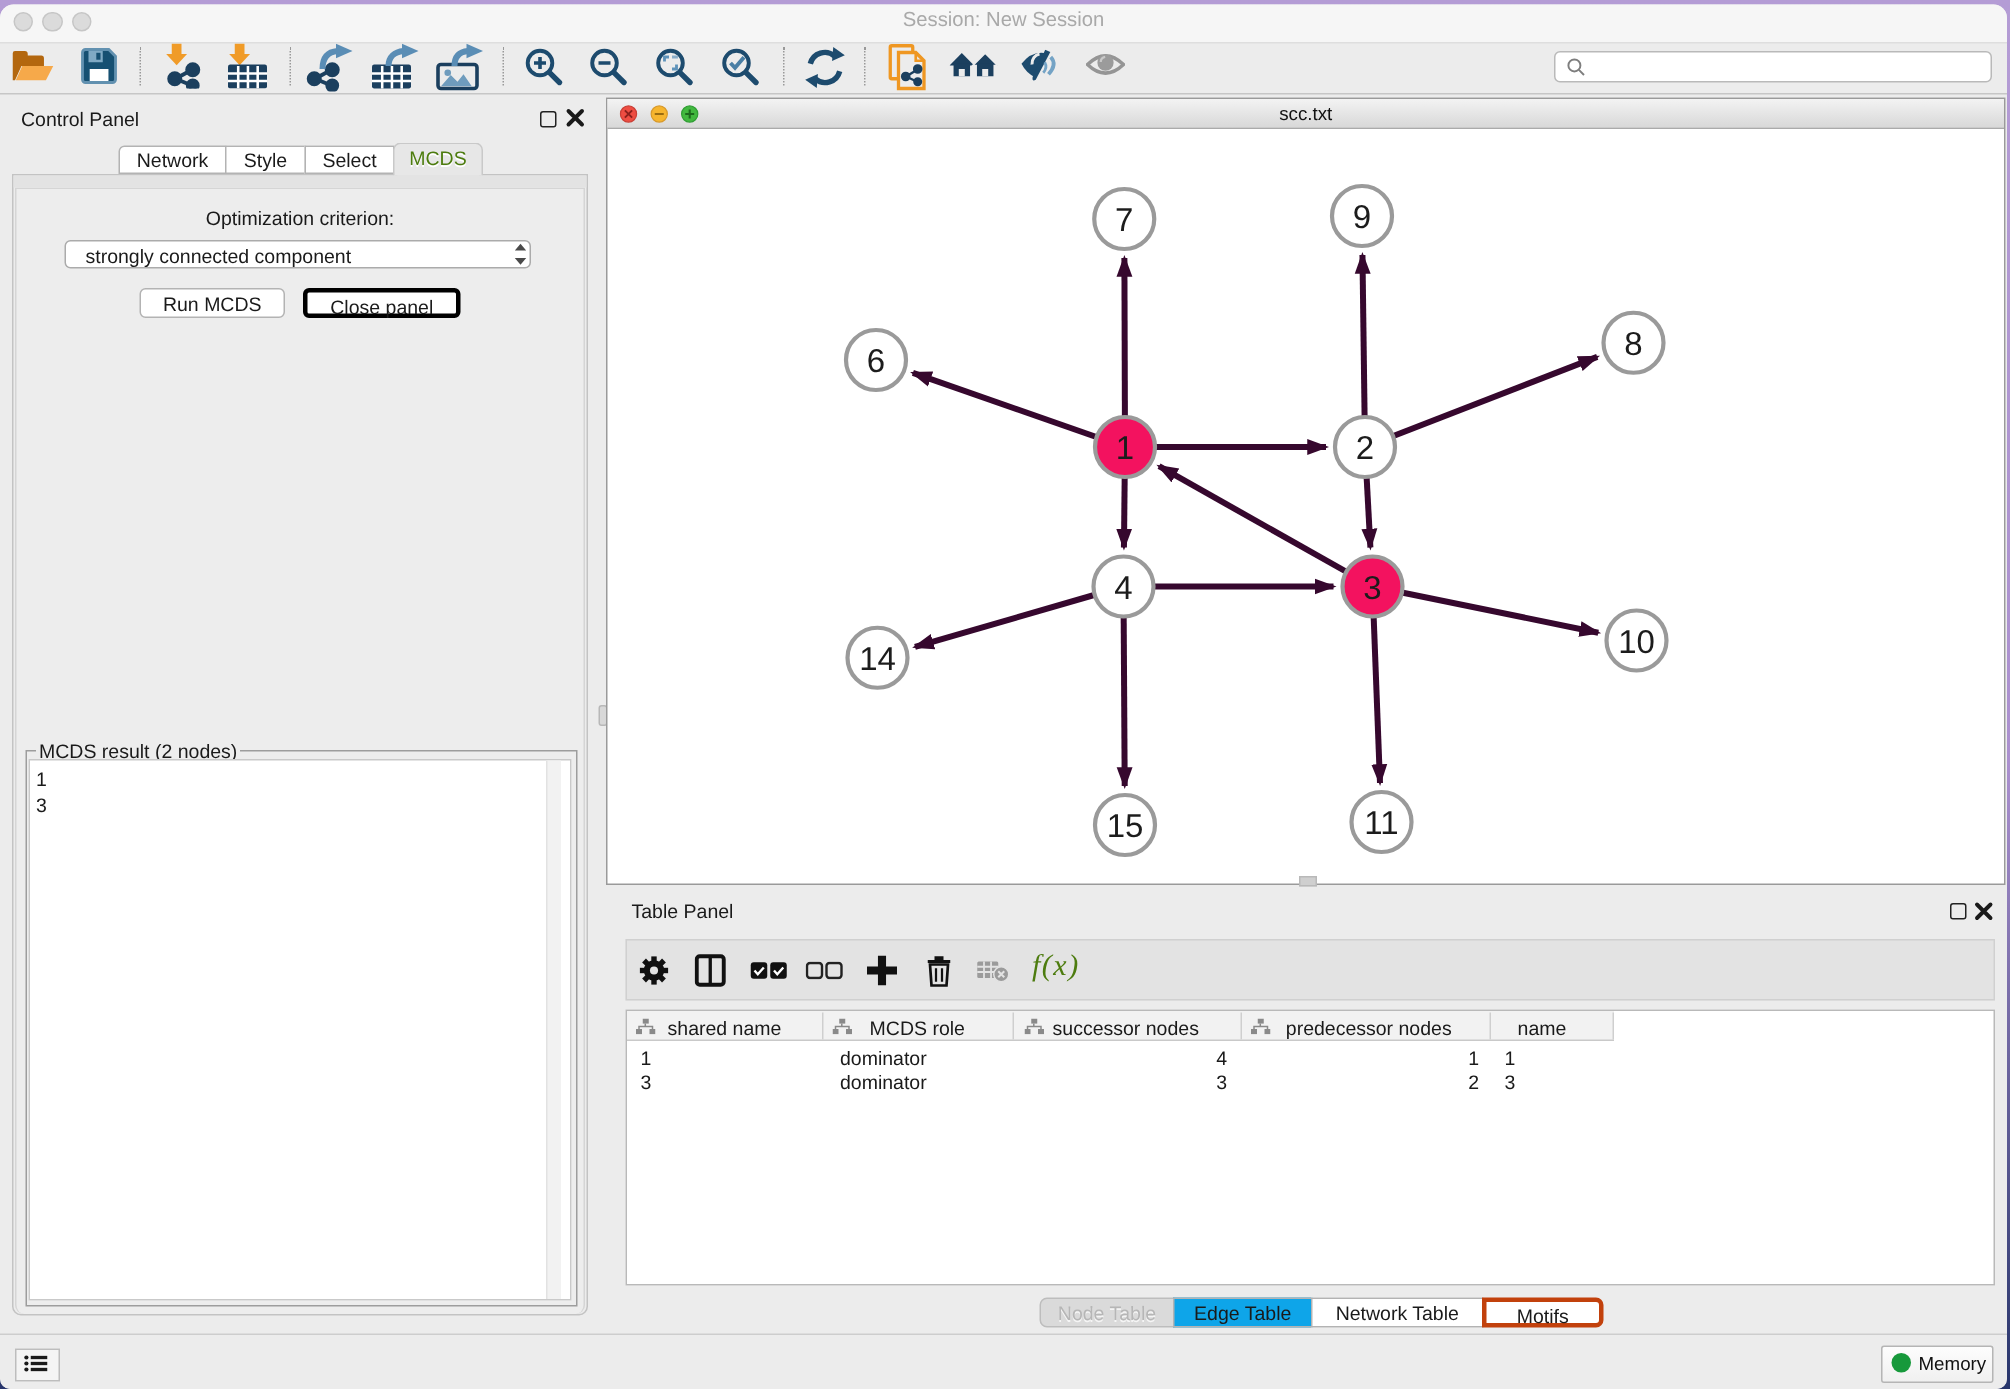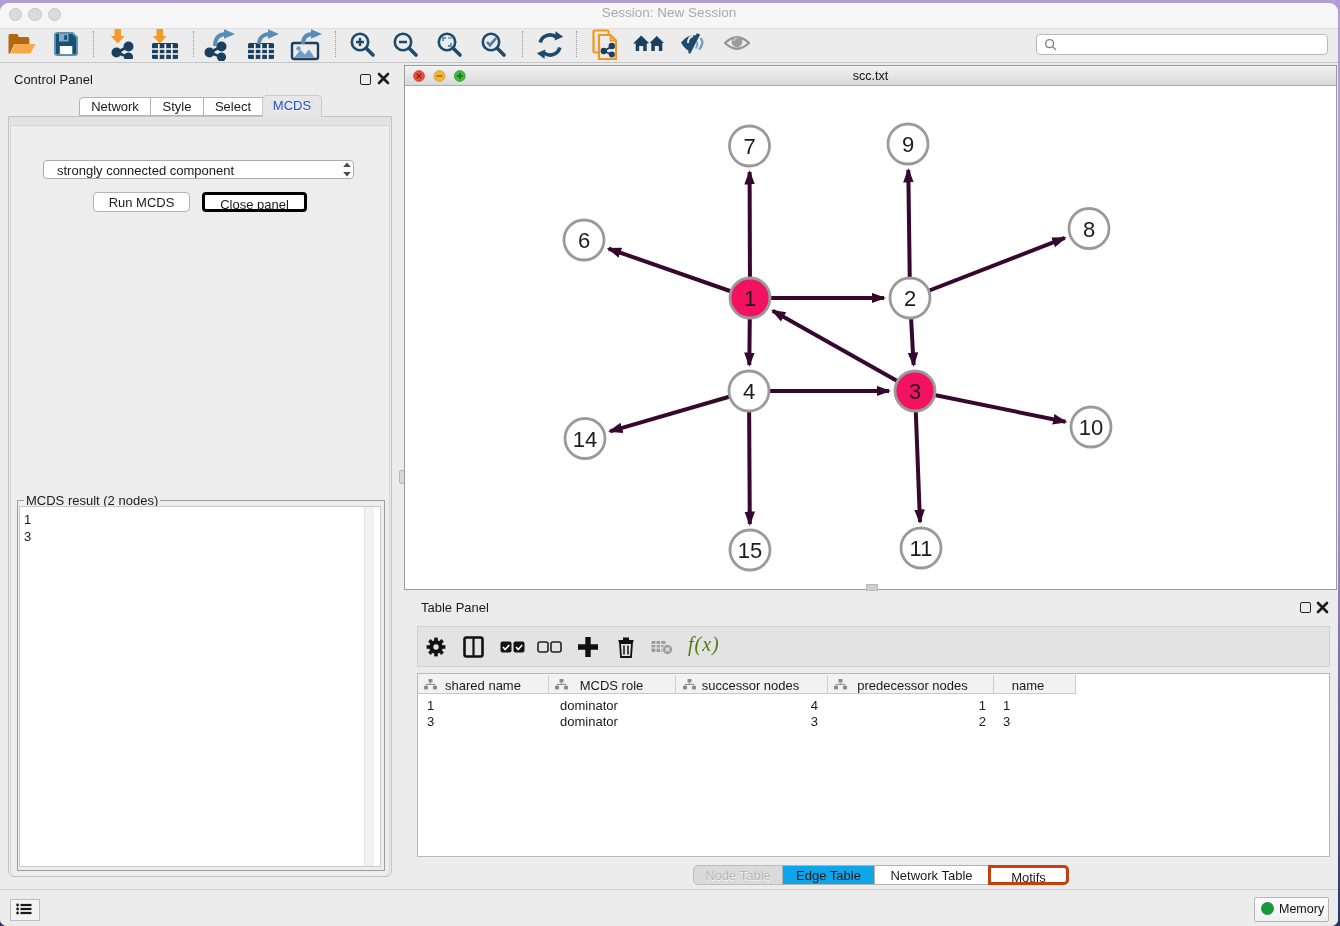--- a/index.html
+++ b/index.html
@@ -191,22 +191,23 @@
     <path d="M2,2 L11,11 M11,2 L2,11" stroke="#1a1a1a" stroke-width="2.6" stroke-linecap="round"></path>
   </svg>
 
   <div class="abs" style="left:8px;top:116px;width:384px;height:761px;background:#ececec;border:1px solid #c3c3c3;border-radius:0 0 6px 6px;box-sizing:border-box;"></div>
   <div class="abs" style="left:9px;top:117px;width:382px;height:8px;background:#e3e3e3;"></div>
   <div class="abs" style="left:10px;top:125px;width:380px;height:751px;border:1px solid #d5d5d5;border-bottom:none;background:#ededed;border-radius:0 0 6px 6px;box-sizing:border-box;"></div>
 
   <div class="abs txt13" style="left:79px;top:97px;width:72px;height:19px;background:#fff;border:1px solid #b3b3b3;border-radius:4px 0 0 0;box-sizing:border-box;text-align:center;line-height:18px;">Network</div>
   <div class="abs txt13" style="left:150px;top:97px;width:54px;height:19px;background:#fff;border:1px solid #b3b3b3;box-sizing:border-box;text-align:center;line-height:18px;">Style</div>
   <div class="abs txt13" style="left:203px;top:97px;width:60px;height:19px;background:#fff;border:1px solid #b3b3b3;box-sizing:border-box;text-align:center;line-height:18px;">Select</div>
-  <div class="abs" style="left:262px;top:95px;width:60px;height:22px;background:#e7e7e7;border:1px solid #c9c9c9;border-bottom:none;border-radius:5px 5px 0 0;box-sizing:border-box;text-align:center;line-height:20px;font-size:13px;color:#1d4ed8;text-shadow:0 1px 0 #fff;">MCDS</div>
-
+  <div class="abs" style="left:262px;top:95px;width:60px;height:22px;background:#e7e7e7;border:1px solid #c9c9c9;border-bottom:none;border-radius:5px 5px 0 0;box-sizing:border-box;text-align:center;line-height:20px;font-size:13px;color:#4d7c0f;text-shadow:0 1px 0 #fff;">MCDS</div>
+
+  <div class="abs txt13" style="left:0px;top:138px;width:400px;text-align:center;">Optimization criterion:</div>
   <div class="abs" style="left:43px;top:160px;width:311px;height:19px;background:#fff;border:1px solid #ababab;border-radius:4px;box-sizing:border-box;"></div>
   <div class="abs txt13" style="left:57px;top:163px;">strongly connected component</div>
   <svg class="abs" style="left:341px;top:162px;" width="12" height="15" viewBox="0 0 12 15">
     <path d="M6,0.5 L9.8,5 H2.2 z" fill="#4a4a4a"></path>
         <path d="M6,14.5 L2.2,10 H9.8 z" fill="#4a4a4a"></path>
   </svg>
   <div class="abs txt13" style="left:93px;top:192px;width:97px;height:20px;background:#fff;border:1px solid #b3b3b3;border-radius:4px;box-sizing:border-box;text-align:center;line-height:19px;">Run MCDS</div>
   <div class="abs txt13" style="left:202px;top:192px;width:105px;height:20px;background:#fff;border:3px solid #000000;border-radius:4px;box-sizing:border-box;text-align:center;line-height:19px;">Close panel</div>
 
   <div class="abs" style="left:17px;top:500px;width:366px;height:369px;border:1px solid #9d9d9d;"></div>

